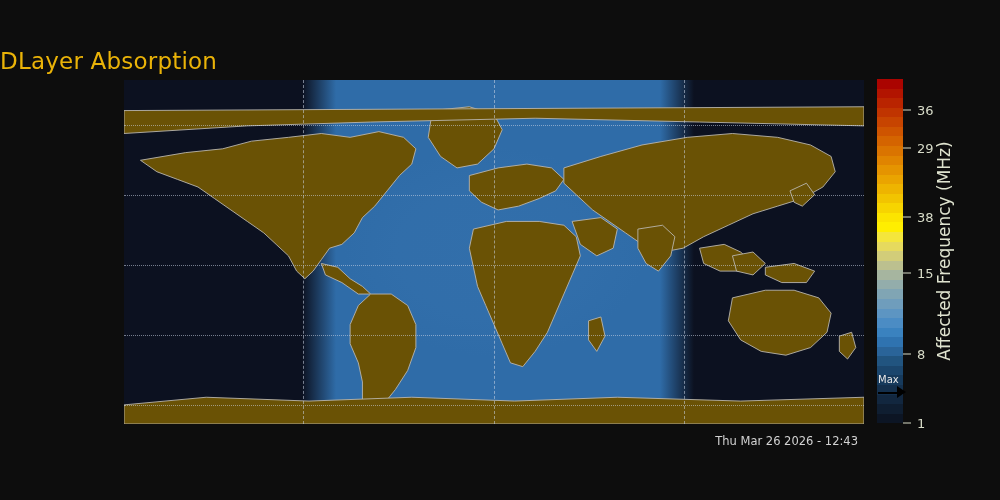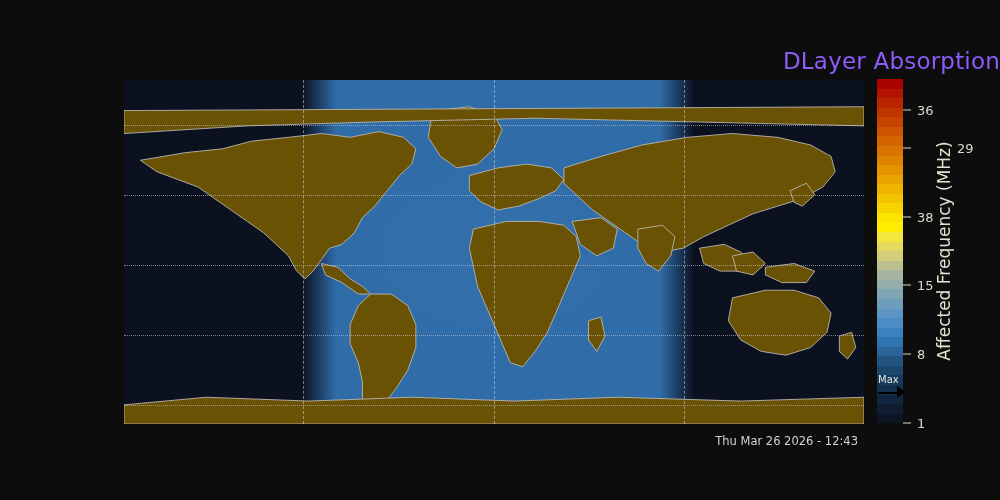--- a/index.html
+++ b/index.html
@@ -20,23 +20,23 @@
     position: absolute;
     inset: 0;
     background: #0d0d0d;
   }
 
   
   .title {
     position: absolute;
     left: 0; right: 0;
     top: 48px;
-    text-align: right;
+    text-align: left;
     font-size: 23px;
-    color: #8b5cf6;
+    color: #eab308;
     letter-spacing: 0.2px;
   }
 
   
   .map-frame {
     position: absolute;
     left: 124px;
     top: 80px;
     width: 740px;
     height: 344px;
@@ -346,29 +346,29 @@
 
   <div class="cbar-ticks" style="position:absolute;left:903px;top:79px;height:344px;width:70px;">
   <div class="tick" style="top: 344px;">
         <span class="dash"></span>
         <span class="lbl">1</span>
       </div>
       <div class="tick" style="top: 275.2px;">
         <span class="dash"></span>
         <span class="lbl">8</span>
       </div>
-      <div class="tick" style="top: 206px; justify-content: space-between;">
+      <div class="tick" style="top: 194px; justify-content: space-between;">
         <span class="dash"></span>
         <span class="lbl">15</span>
       </div>
       <div class="tick" style="top: 137.6px;">
         <span class="dash"></span>
         <span class="lbl">38</span>
       </div>
-      <div class="tick" style="top: 68.8px; gap: 40px;">
+      <div class="tick" style="top: 68.8px;">
         <span class="dash"></span>
         <span class="lbl">29</span>
       </div>
       <div class="tick" style="top: 0px; margin-top: 31px;">
         <span class="dash"></span>
         <span class="lbl">36</span>
       </div>
     </div>
 
   <div class="max-marker" style="top: 332.371px;">

